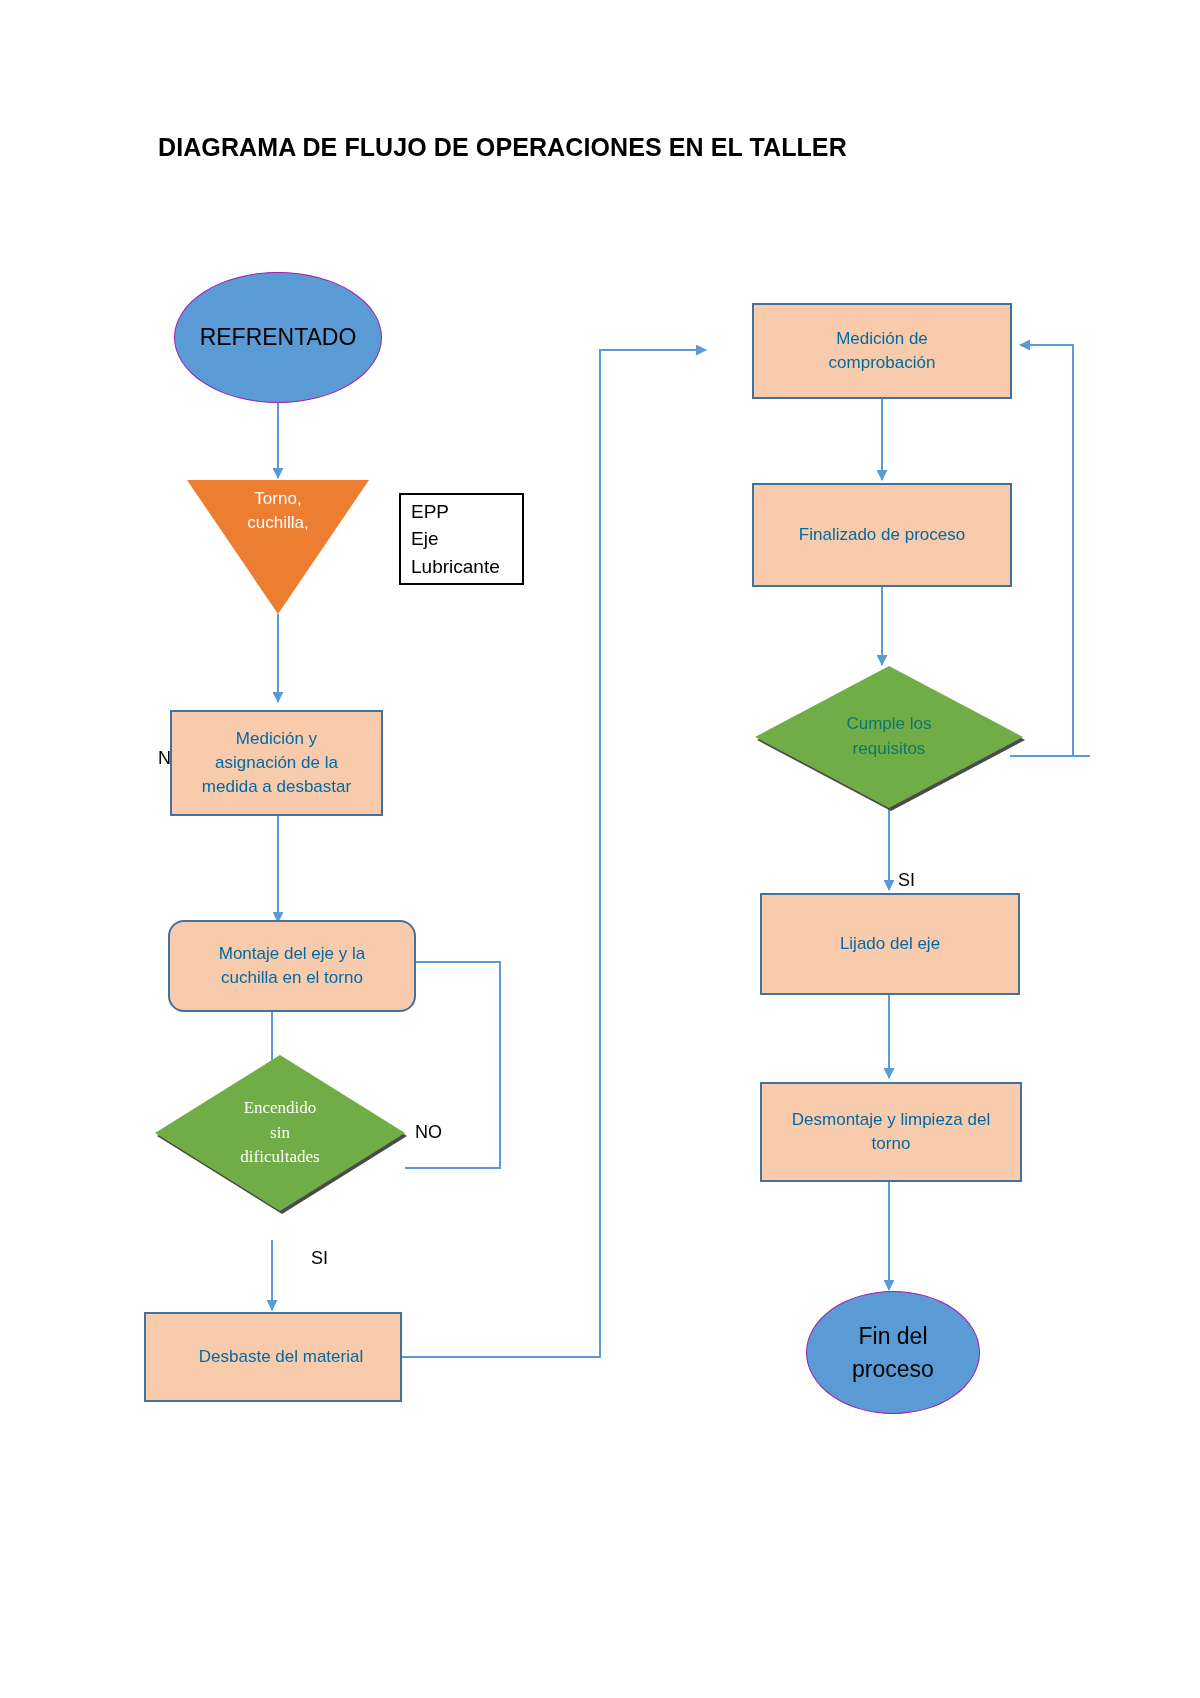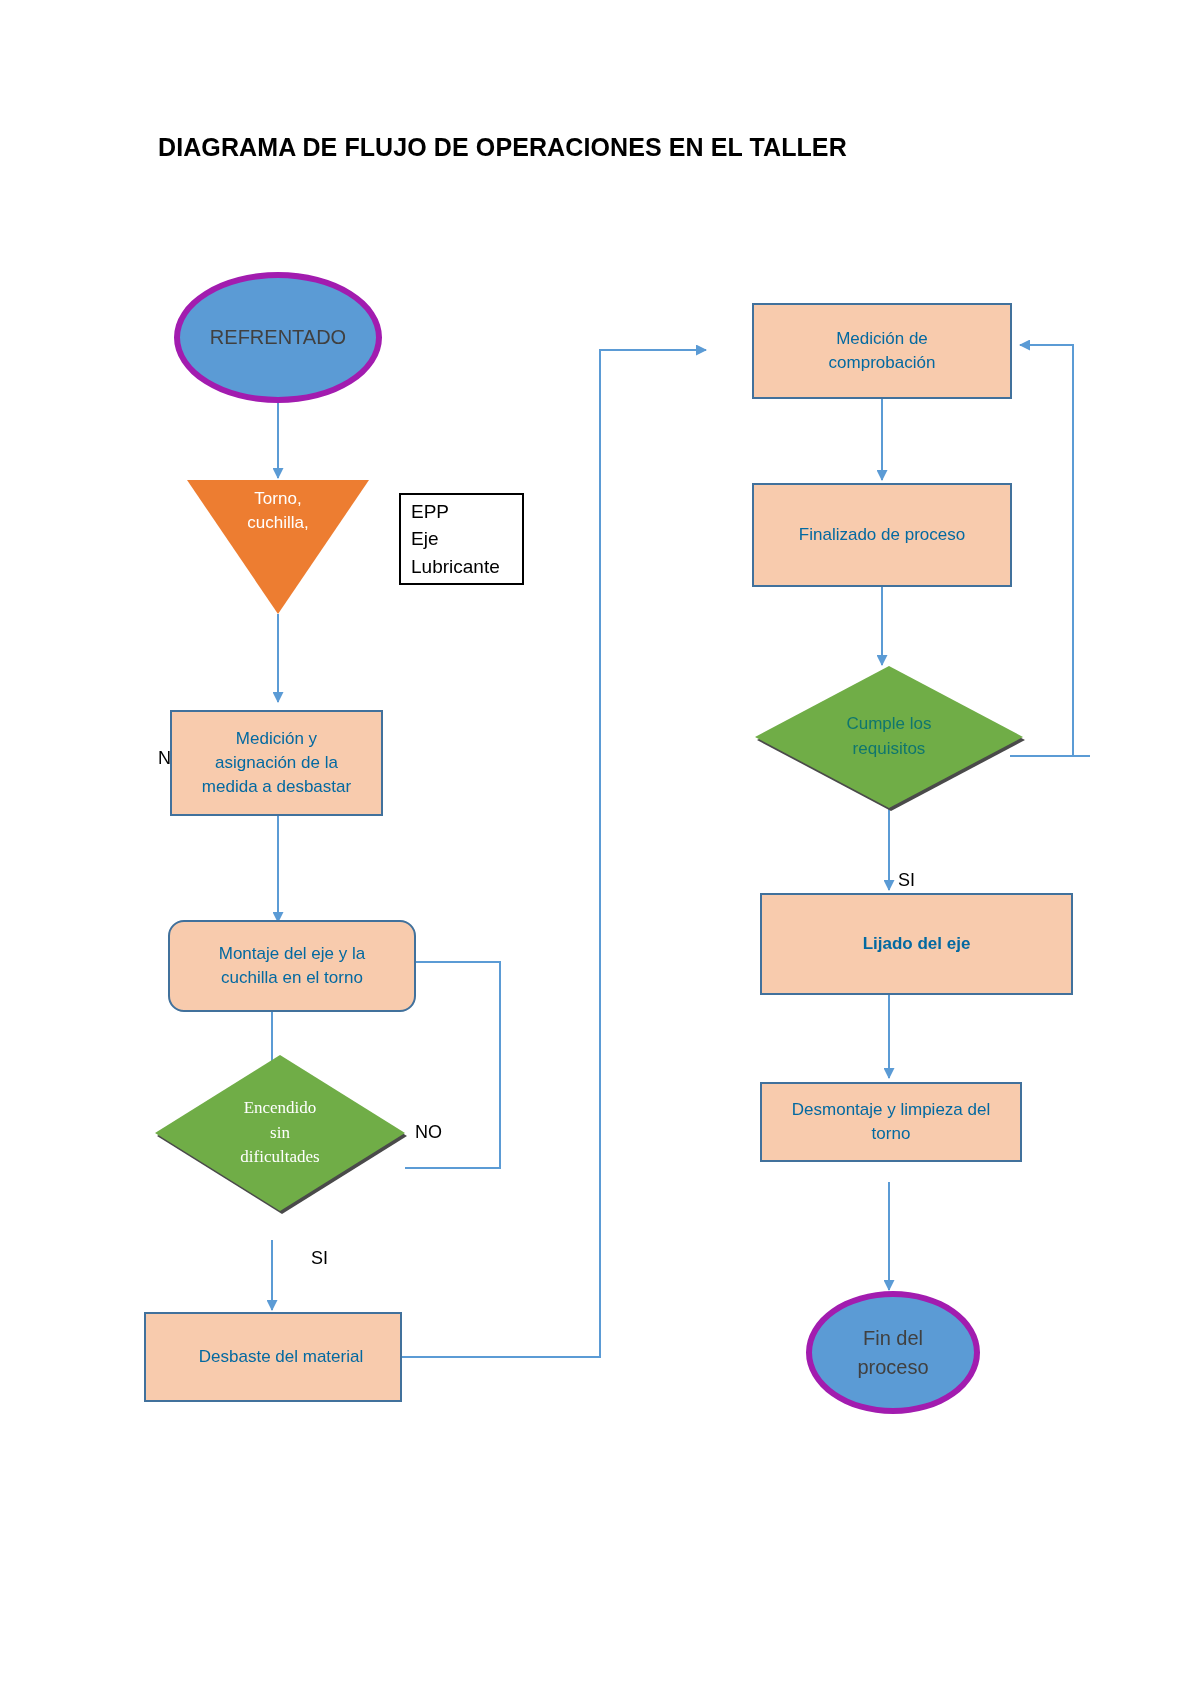--- a/index.html
+++ b/index.html
@@ -45,23 +45,23 @@
     font-weight:bold;
     color:#000000;
     letter-spacing:0.1px;
     white-space:nowrap;
     z-index:9;
   }
   
   .ellipse{
     border-radius:50%;
     background:#5b9bd5;
-    border:6px solid #a21caf;
-    color:#404040;
-    font-size:20px;
+    border:1px solid #a21caf;
+    color:#000000;
+    font-size:23px;
   }
   
   .process{
     background:#f8cbad;
     border:2px solid #41719c;
     color:#0369a1;
     font-size:17px;
   }
   
   .plain-box{
@@ -231,25 +231,25 @@
     <span class="txt">Finalizado de proceso</span>
   </div>
 
   <div class="diamond-wrap" style="left:755px; top:666px; width:268px; height:142px;">
     <div class="diamond-shadow"></div>
     <div class="diamond-shape"></div>
     <div class="diamond-label lbl-black">Cumple los
 requisitos</div>
   </div>
 
-  <div class="node process" style="left:760px; top:893px; width:313px; height:102px;font-weight:bold;">
+  <div class="node process" style="left:760px; top:893px; width:260px; height:102px;">
     <span class="txt">Lijado del eje</span>
   </div>
 
-  <div class="node process" style="left:760px; top:1082px; width:262px; height:80px;">
+  <div class="node process" style="left:760px; top:1082px; width:262px; height:100px;">
     <span class="txt">Desmontaje y limpieza del
 torno</span>
   </div>
 
   <div class="node ellipse" style="left:806px; top:1291px; width:174px; height:123px;">
     <span class="txt">Fin del
 proceso</span>
   </div>
 
   <div class="edge-label" style="left:158px; top:748px;">N</div>

